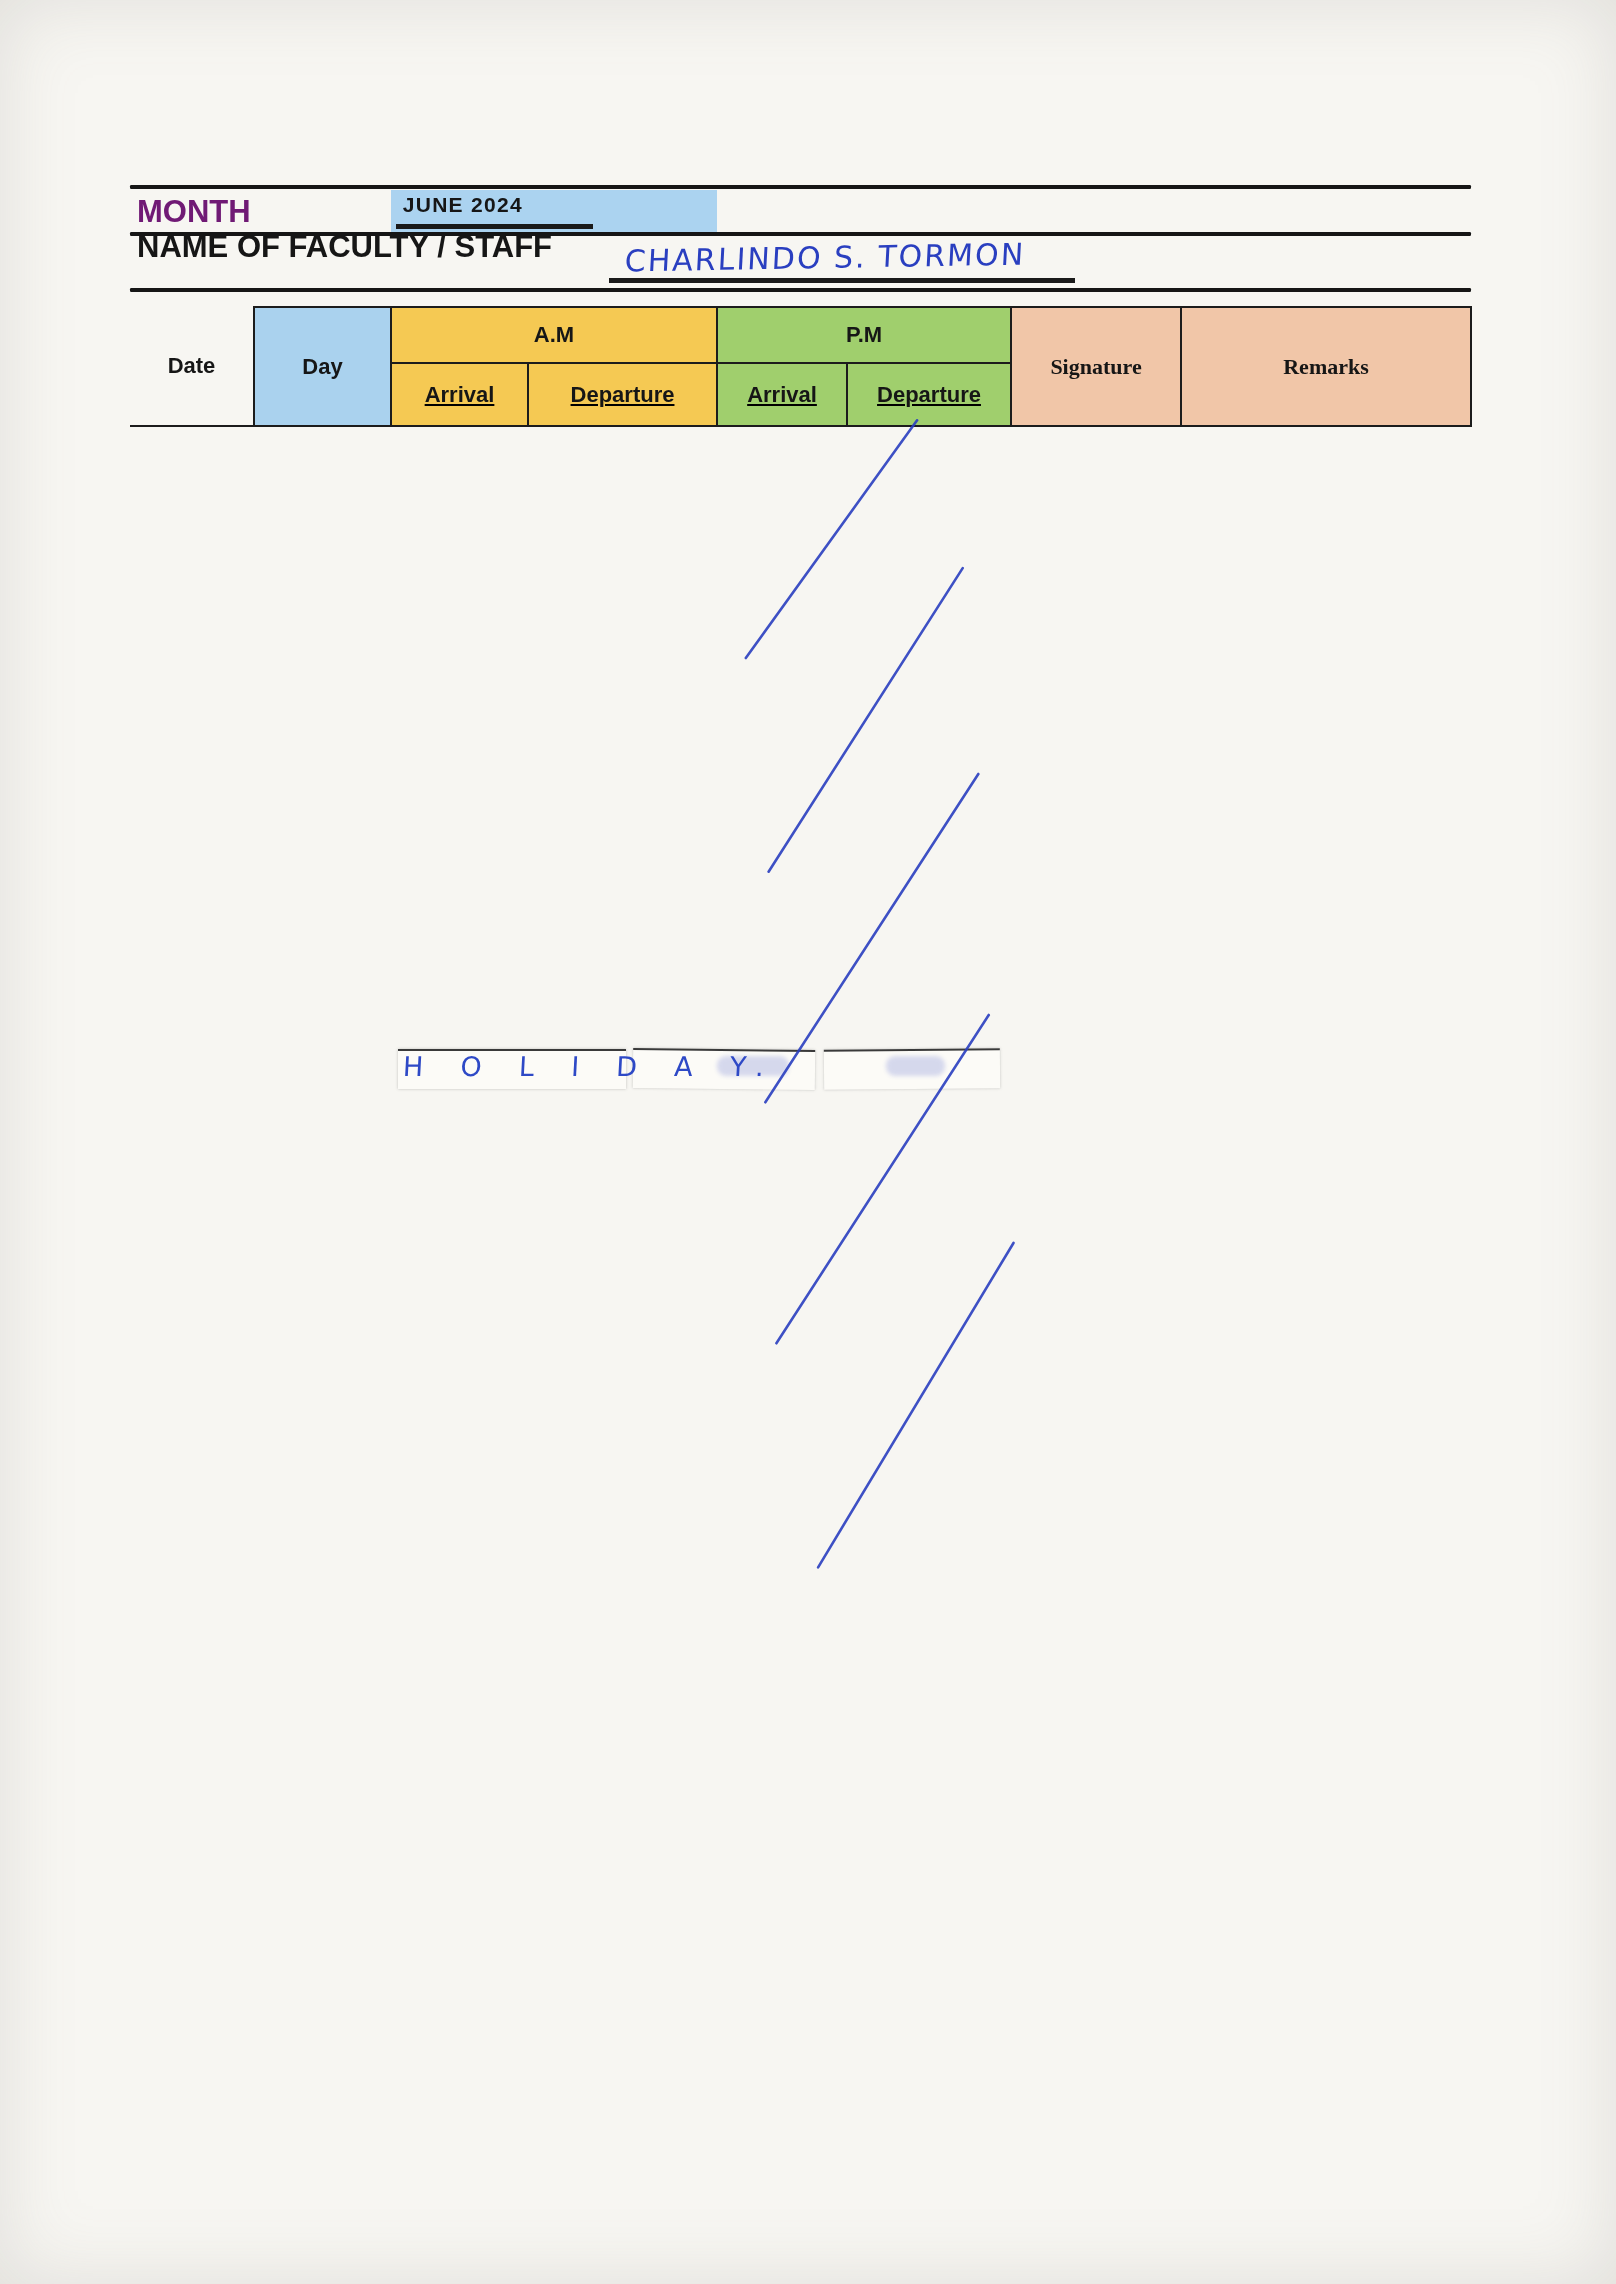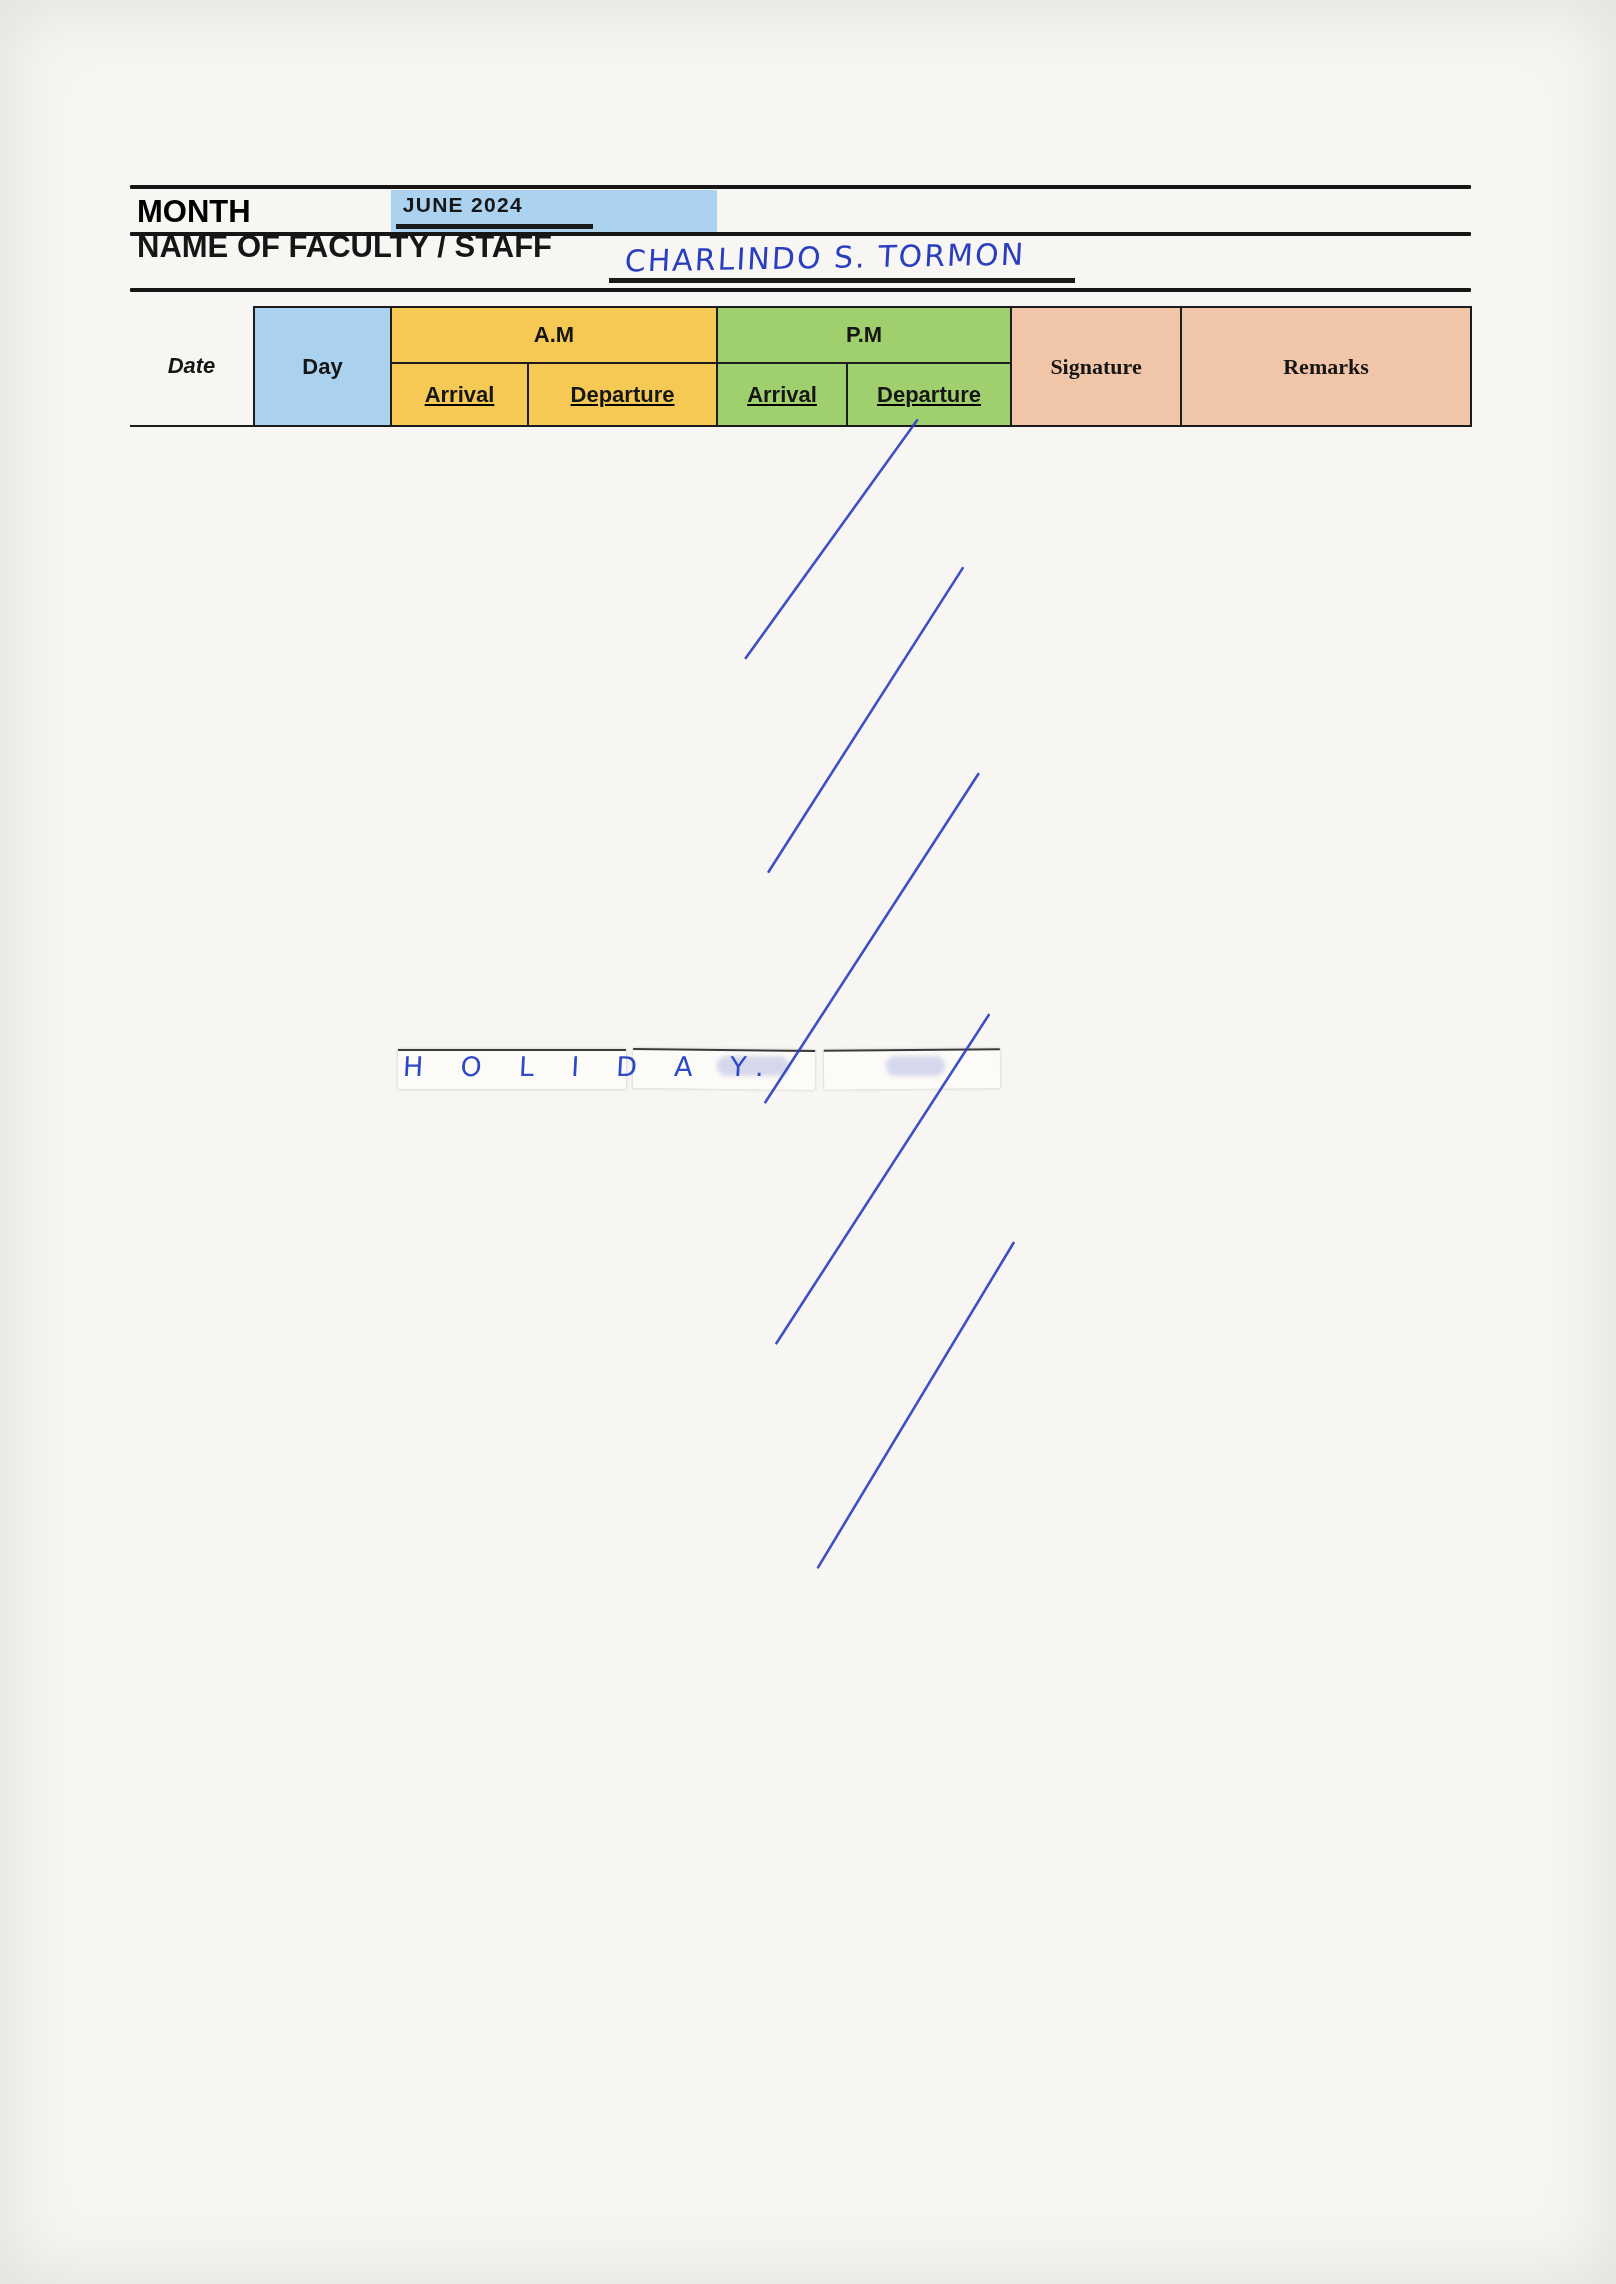--- a/index.html
+++ b/index.html
@@ -10,35 +10,35 @@
   html,body{margin:0;padding:0;}
   body{width:1616px;height:2284px;background:#eceae6;font-family:"Liberation Sans",sans-serif;}
   .paper{position:relative;width:1616px;height:2284px;background:var(--paper);overflow:hidden;
          box-shadow:inset 0 0 78px rgba(120,118,110,.18);}
   .title{position:absolute;left:134px;top:142px;font-size:38px;font-weight:bold;color:#141414;
          letter-spacing:0px;white-space:nowrap;}
   .rule{position:absolute;left:130px;width:1341px;height:3.9px;background:#161616;border-radius:1.3px;}
   .rule-1{top:185px;}
   .rule-2{top:232px;}
   .rule-3{top:288px;}
-  .month-label{position:absolute;left:137px;top:194px;font-size:31px;font-weight:bold;color:#000000;}
+  .month-label{position:absolute;left:137px;top:194px;font-size:31px;font-weight:bold;color:#701a75;}
   .month-highlight{position:absolute;left:391px;top:190px;width:326px;height:42px;background:var(--hl-blue);}
   .month-value{position:absolute;left:11.7px;top:3.3px;font-size:21px;font-weight:bold;color:#161616;letter-spacing:1.3px;white-space:nowrap;}
   .month-underline{position:absolute;left:5.2px;top:34px;width:197px;height:4.6px;background:#1a1a1a;}
   .name-label{position:absolute;left:137px;top:229px;font-size:31px;font-weight:bold;color:#161616;white-space:nowrap;}
   .name-value{position:absolute;left:625px;top:240px;font-size:30px;color:var(--blue);letter-spacing:2px;white-space:nowrap;}
   .name-underline{position:absolute;left:609px;top:278px;width:466px;height:5.2px;background:#1a1a1a;}
   .hand{font-family:"DejaVu Sans",sans-serif;transform:skewX(-4deg) rotate(-1deg);display:inline-block;}
 
   table.log{position:absolute;left:130px;top:306px;width:1341px;border-collapse:collapse;table-layout:fixed;}
   .log th,.log td{border:2px solid #1c1c1c;border-top-width:2.6px;border-bottom-width:2.6px;
                   padding:0;overflow:visible;color:#161616;}
   .log thead tr.hr1{height:56px;} .log thead tr.hr2{height:63px;text-decoration:underline;}
   .log thead th{font-size:22px;font-weight:bold;text-align:center;vertical-align:middle;}
-  .th-date{background:transparent;border-top:none!important;border-left:none!important;font-style:italic;}
+  .th-date{background:transparent;border-top:none!important;border-left:none!important;}
   .th-day{background:var(--day-blue);margin-top:47px;}
   .th-am{background:var(--am-yellow);}
   .th-pm{background:var(--pm-green);}
   .th-sig,.th-rem{background:var(--salmon);font-family:Liberation Serif, serif;}
 
   #tape-overlay{position:absolute;left:391px;top:1046px;width:620px;height:46px;z-index:4;pointer-events:none;}
   .tape{position:absolute;top:2.6px;height:38px;background:#fcfbf7;box-shadow:0 0 2.6px rgba(90,90,90,.35);
         border-top:2px solid #3a3a3a;}
   .tape.t1{left:6.5px;width:228px;}
   .tape.t2{left:242px;width:182px;transform:rotate(.6deg);}

